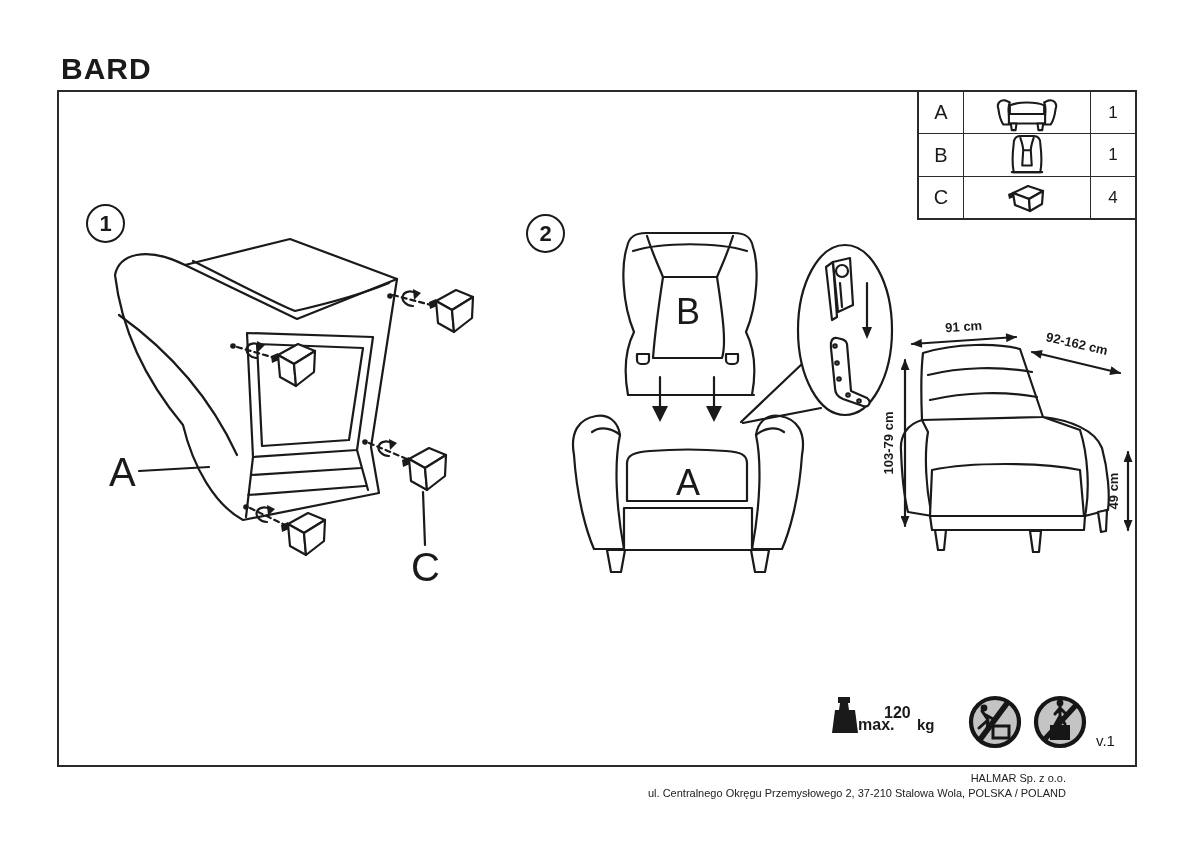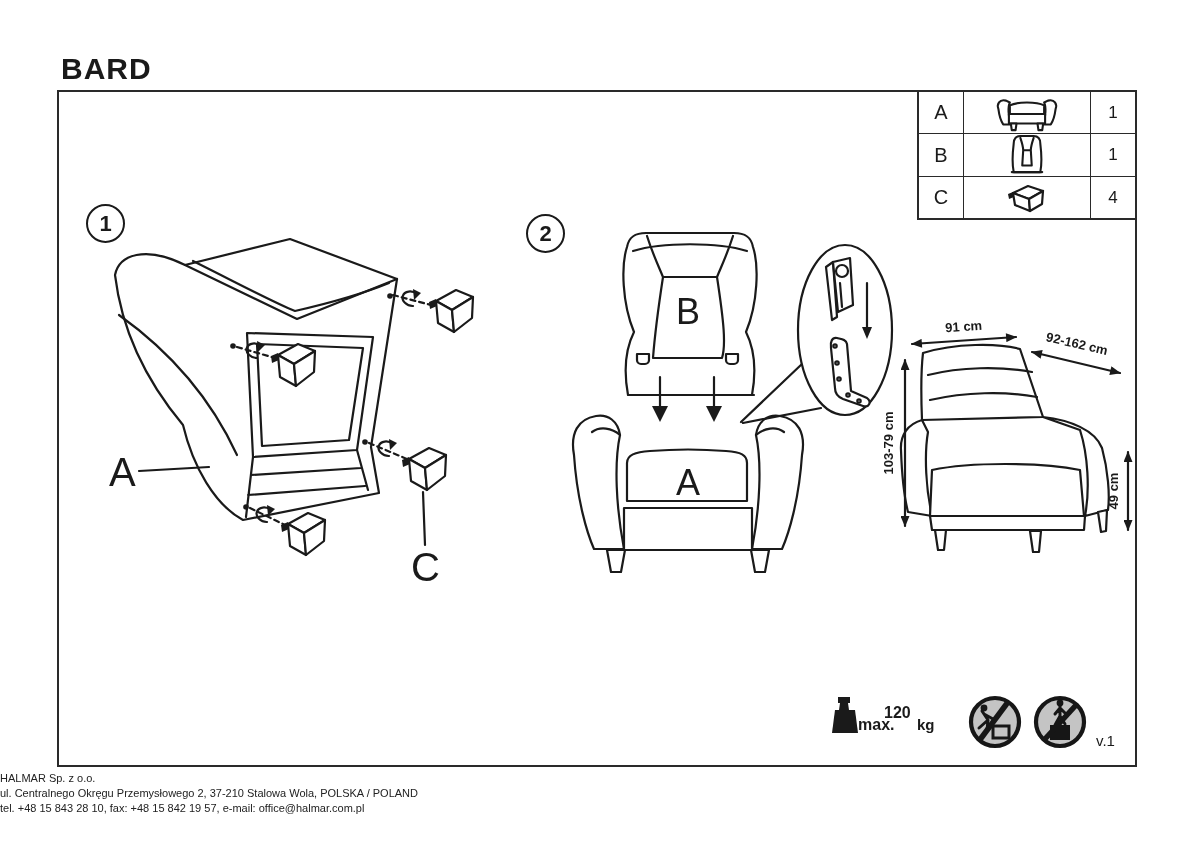--- a/index.html
+++ b/index.html
@@ -17,21 +17,21 @@
   .pt-letter{width:44px;border-right:1.5px solid #2a2a2a;font-size:20px;}
   .pt-icon{flex:1;border-right:1.5px solid #2a2a2a;}
   .pt-qty{width:44px;font-size:17px;}
   
   .step-num{width:35px;height:35px;border:2.5px solid #1a1a1a;border-radius:50%;
             display:flex;align-items:center;justify-content:center;
             font-size:22px;font-weight:bold;background:#fff;}
   
   .wtxt{font-weight:bold;white-space:nowrap;}
   .version{font-size:15px;}
-  .footer{left:0;top:771px;width:1066px;text-align:left;font-size:11px;line-height:15px;color:#222;}
+  .footer{left:0;top:771px;width:1066px;text-align:right;font-size:11px;line-height:15px;color:#222;}
   svg{overflow:visible;}
   svg text{font-family:"Liberation Sans",sans-serif;}
   .ink{stroke:#1a1a1a;fill:none;stroke-width:2.2;stroke-linecap:round;stroke-linejoin:round;}
   .inkw{stroke:#1a1a1a;fill:#fff;stroke-width:2.2;stroke-linejoin:round;}
 </style>
 </head>
 <body>
 
 <div class="sheet">
 
@@ -226,16 +226,15 @@
     <circle cx="28" cy="9" r="3.4" fill="#161616"></circle>
     <path d="M 28,12 L 28,22 M 28,14 L 23,20 M 28,14 L 33,19 M 28,22 L 23,31 M 28,22 L 33,30" stroke="#161616" stroke-width="3" fill="none" stroke-linecap="round"></path>
     <path d="M 45,10 L 13,45" stroke="#161616" stroke-width="5.5"></path>
   </svg>
 
   <div class="abs version" style="left:1096px;top:732px;width:36px;text-align:left;">v.1</div>
 
   <div class="abs footer">
     <div>HALMAR Sp. z o.o.</div>
     <div>ul. Centralnego Okręgu Przemysłowego 2, 37-210 Stalowa Wola, POLSKA / POLAND</div>
-    <div>tel. +48 15 843 28 10, fax: +48 15 842 19 57, e-mail: office@halmar.com.pl</div>
   </div>
 
 </div>
 
 </body></html>

